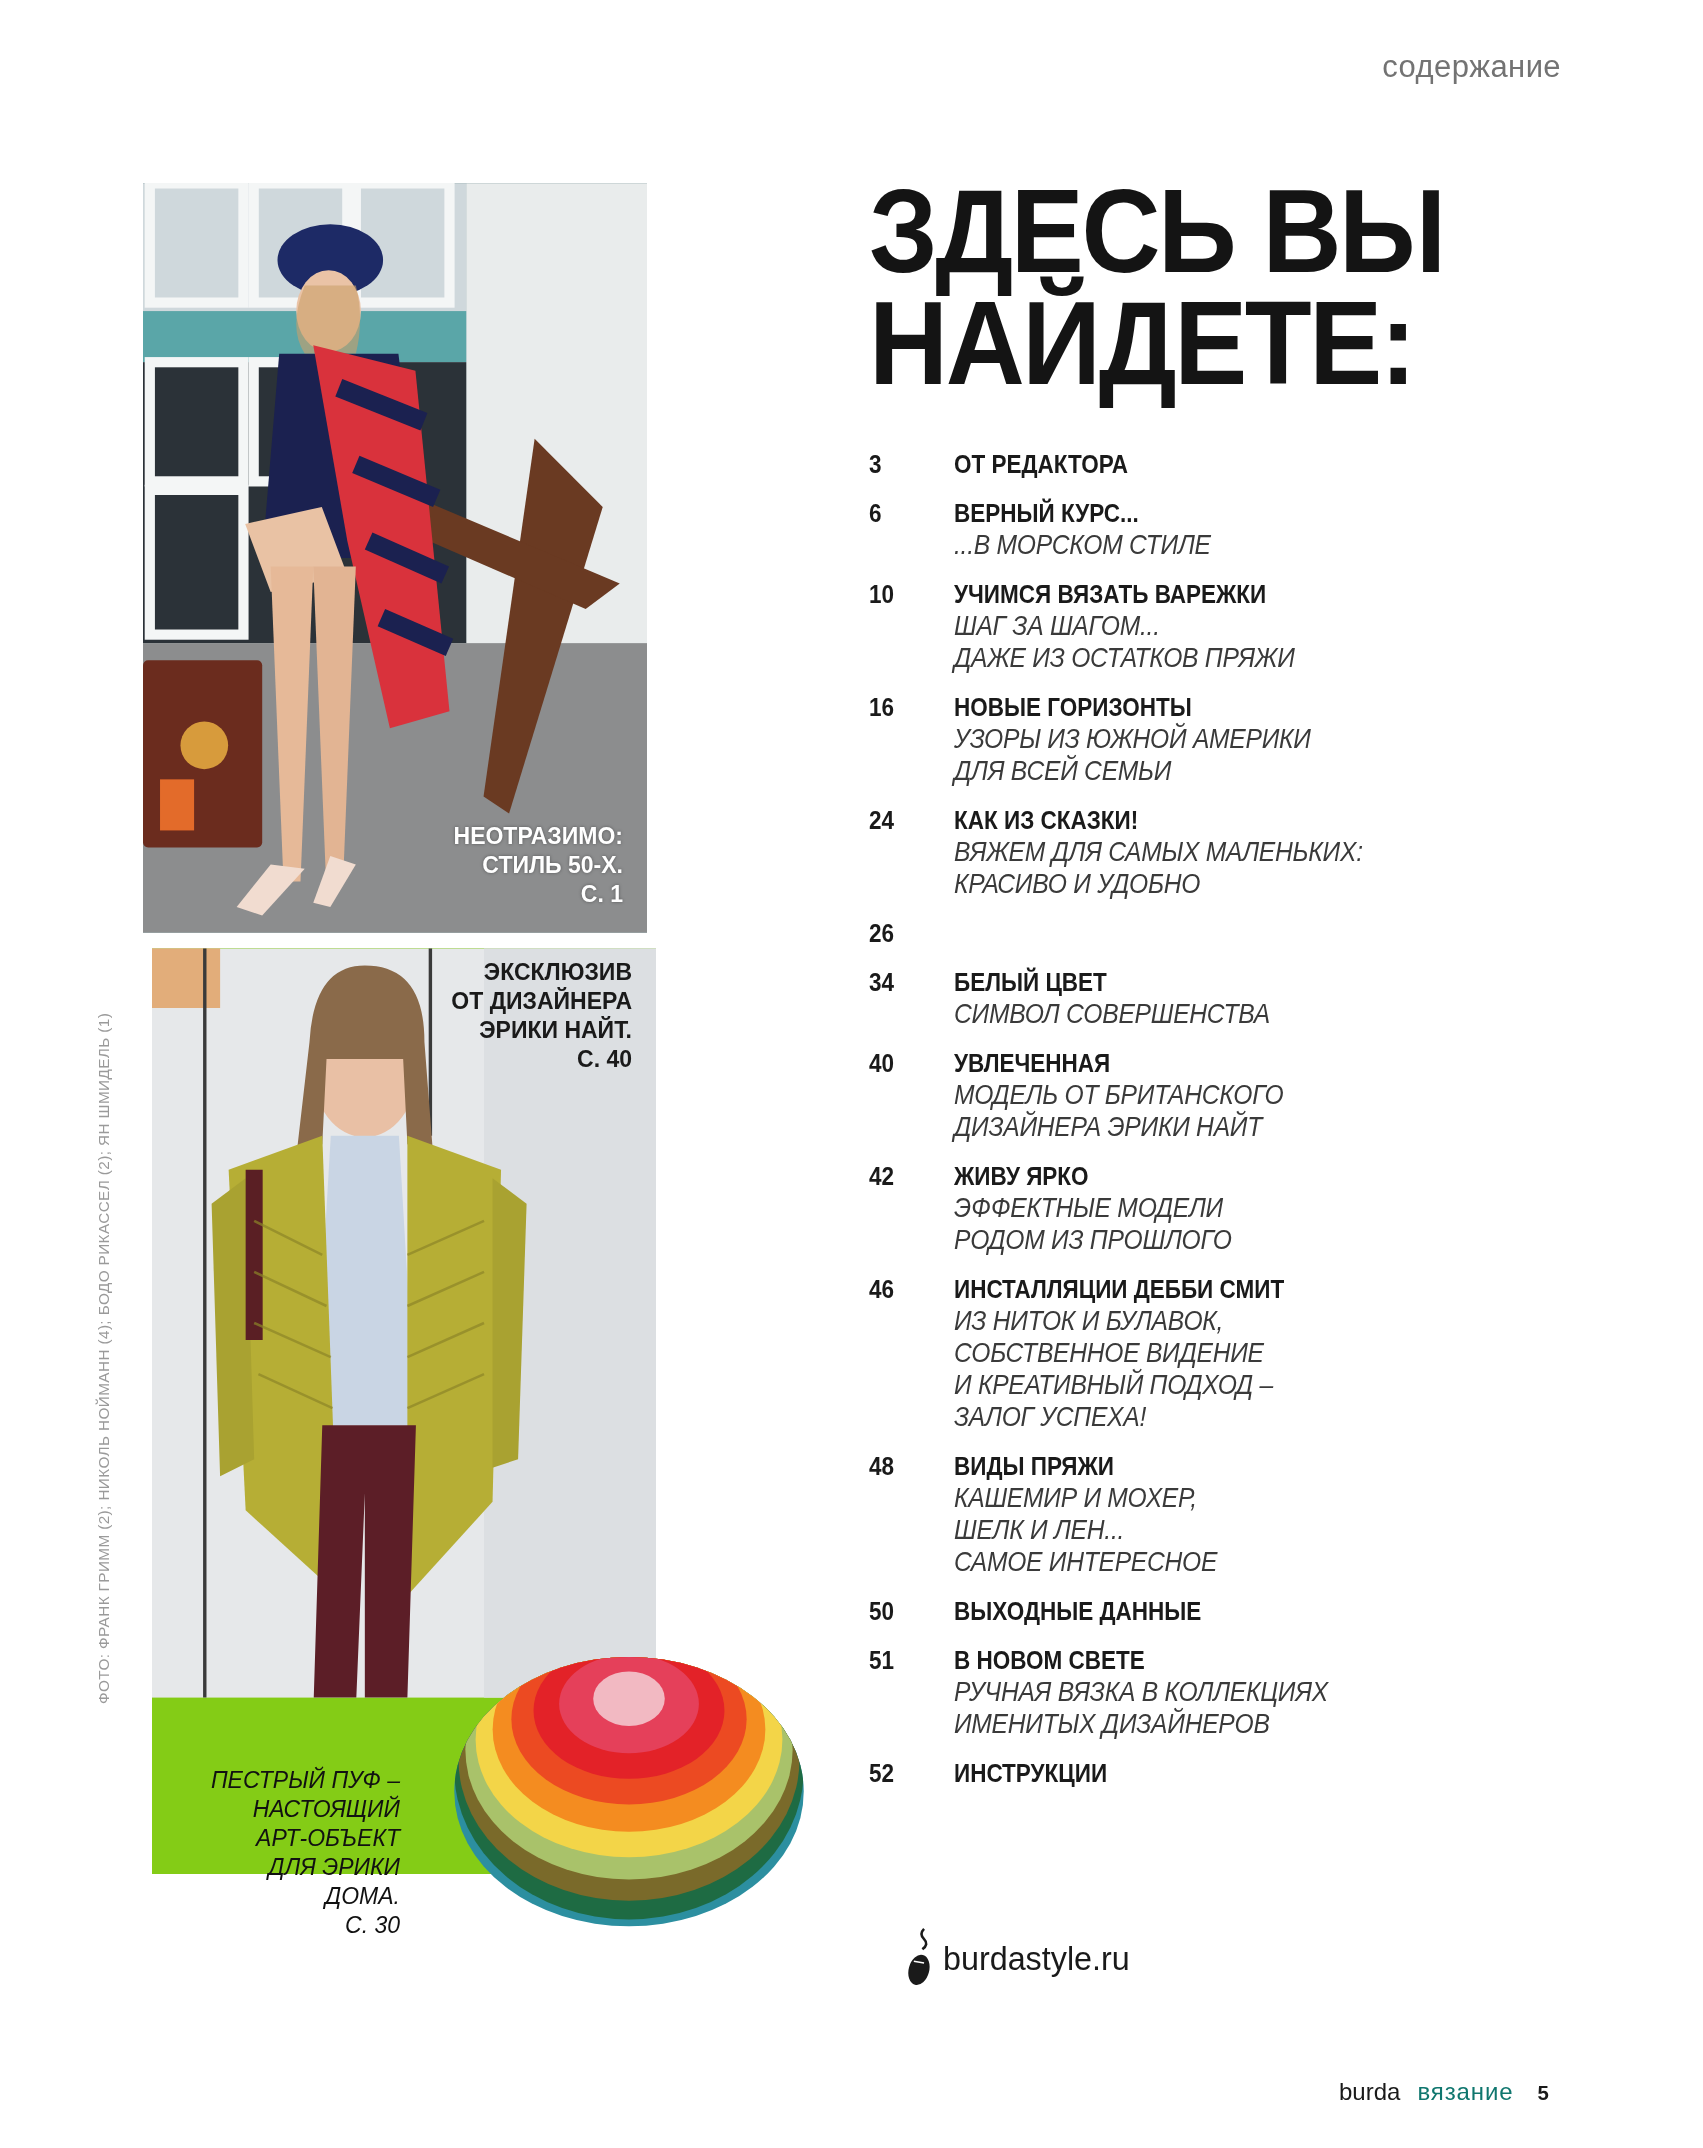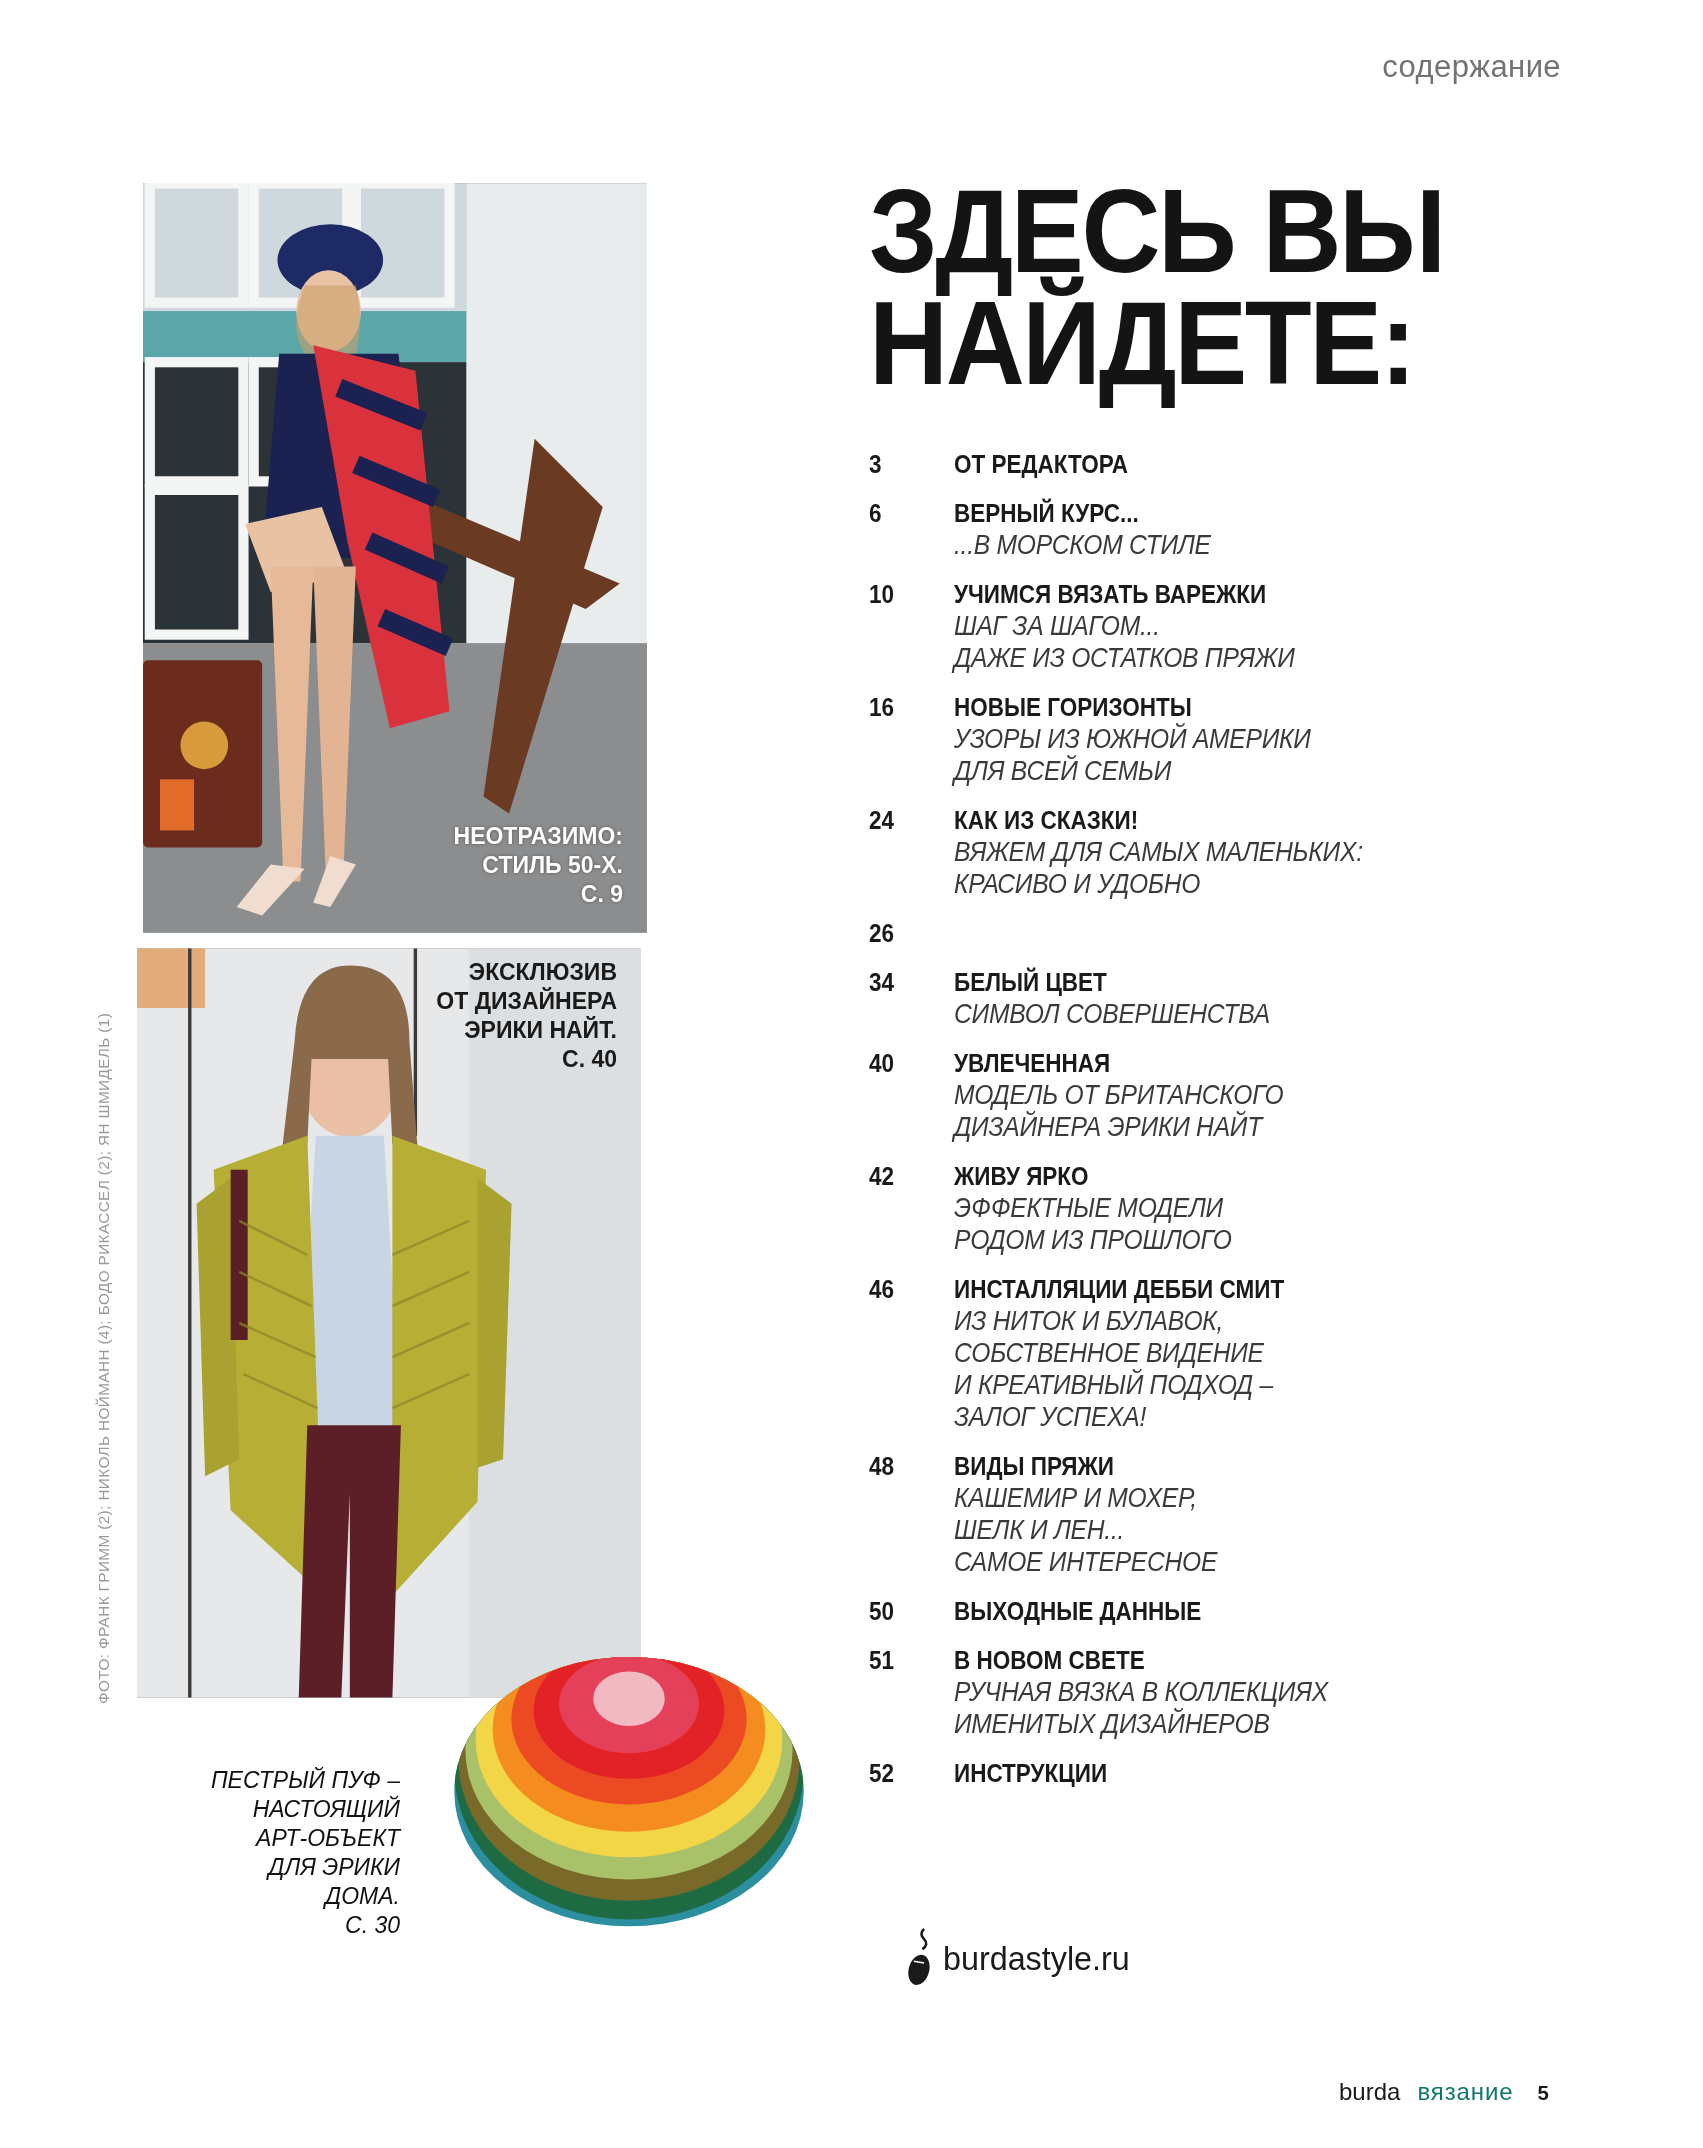--- a/index.html
+++ b/index.html
@@ -13,21 +13,21 @@
 
     .toc { position: absolute; left: 869px; top: 448px; width: 767px; }
     .toc-item { display: flex; margin-bottom: 17px; }
     .toc-page { width: 85px; font-weight: bold; font-size: 25px; line-height: 32px; color: #1a1a1a; transform: scaleX(0.9); transform-origin: left top; }
     .toc-body { flex: 1; }
     .toc-title { font-weight: bold; font-size: 25px; line-height: 32px; color: #1a1a1a; transform: scaleX(0.9); transform-origin: left top; white-space: nowrap; }
     .toc-sub { font-style: italic; font-size: 28px; line-height: 32px; color: #3a3a3a; transform: scaleX(0.88); transform-origin: left top; white-space: nowrap; letter-spacing: -0.3px; }
 
     .photo { position: absolute; overflow: hidden; }
     .photo-1 { left: 143px; top: 183px; width: 504px; height: 750px; background: #8fa3a8; }
-    .photo-2 { left: 137px; top: 948px; width: 504px; height: 750px; background: #a3a3a3; }
+    .photo-2 { left: 152px; top: 948px; width: 504px; height: 926px; background: #84cc16; }
 
     .caption { position: absolute; text-align: right; font-weight: bold; font-size: 23px; line-height: 29px; }
     .caption-1 { right: 24px; bottom: 24px; color: #ffffff; text-shadow: 0 0 3.4px rgba(0,0,0,0.4); }
     .caption-2 { right: 24px; top: 10.2px; color: #1a1a1a; }
     .caption-3 { position: absolute; left: 153px; top: 1766px; width: 247px; text-align: right; font-style: italic; font-weight: normal; font-size: 23px; line-height: 29px; color: #111; }
 
     .credits { position: absolute; left: 95px; top: 1704px; transform: rotate(-90deg); transform-origin: left top; font-size: 15.3px; color: #9a9a9a; white-space: nowrap; letter-spacing: 0.4px; }
 
     .pouf { position: absolute; left: 450px; top: 1651px; width: 358px; height: 277px; }
 
@@ -190,21 +190,21 @@
     </g>
     <path d="M120 400 L210 380 L240 460 L150 480 Z" fill="#e9c2a4"></path>
     <path d="M150 450 L200 450 L185 820 L165 820 Z" fill="#e6b998"></path>
     <path d="M200 450 L250 450 L235 820 L215 820 Z" fill="#e2b493"></path>
     <path d="M150 800 L190 805 L140 860 L110 850 Z" fill="#f1dcd0"></path>
     <path d="M220 790 L250 800 L220 850 L200 845 Z" fill="#f1dcd0"></path>
   </svg>
   <div class="caption caption-1">
     <div>НЕОТРАЗИМО:</div>
     <div>СТИЛЬ 50-Х.</div>
-    <div>С. 9</div>
+    <div>С. 1</div>
   </div>
 </div>
 
 <div class="photo photo-2">
   <svg width="504" height="750" viewBox="0 0 592 880">
     <rect x="0" y="0" width="592" height="880" fill="#e6e8ea"></rect>
     <rect x="0" y="0" width="80" height="70" fill="#e2ad7a"></rect>
     <line x1="62" y1="0" x2="62" y2="880" stroke="#3a3a3a" stroke-width="4"></line>
     <line x1="327" y1="0" x2="327" y2="220" stroke="#3a3a3a" stroke-width="4"></line>
     <rect x="390" y="0" width="202" height="880" fill="#dcdfe2"></rect>

